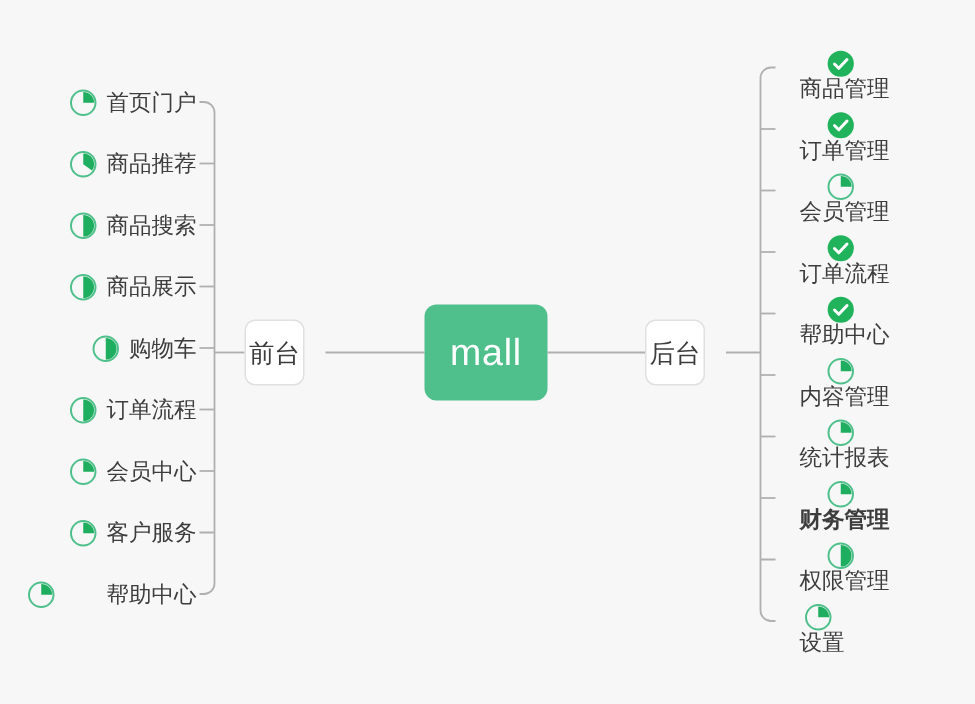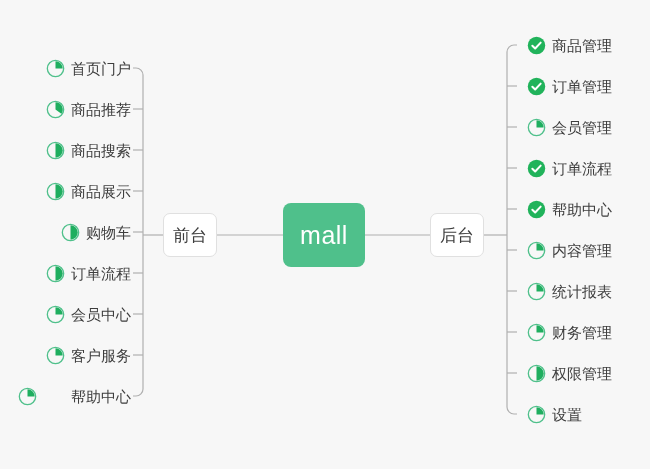--- a/index.html
+++ b/index.html
@@ -40,21 +40,21 @@
     left: 283px;
     top: 203px;
     width: 82px;
     height: 64px;
     background: #4fc08b;
     color: #ffffff;
     font-size: 25px;
     letter-spacing: 0.5px;
   }
   .branch-node {
-    width: 54px;
+    width: 40px;
     height: 44px;
     top: 213px;
     background: #ffffff;
     border: 1px solid #e0e0e0;
     color: #3d3d3d;
     font-size: 17px;
     border-radius: 7px;
   }
   .branch-left  { left: 163px; }
   .branch-right { left: 430px; }
@@ -69,21 +69,21 @@
     color: #3d3d3d;
     white-space: nowrap;
   }
   .leaf-left {
     right: 519px;              
     flex-direction: row;
     justify-content: flex-end;
   }
   .leaf-right {
     left: 527px;
-    flex-direction: row;
+    flex-direction: column;
     justify-content: flex-start;
   }
   .leaf-label { line-height: 1; }
   .leaf-left  .leaf-label { margin-left: 6px; }
   .leaf-right .leaf-label { margin-left: 6px; }
 
   .leaf-icon {
     width: 19px;
     height: 19px;
     flex: 0 0 19px;
@@ -230,21 +230,21 @@
         </svg>
         <span class="leaf-label">内容管理</span>
       </div>
       <div class="leaf leaf-right" style="top: 279px;">
         <svg class="leaf-icon" viewBox="0 0 20 20">
           <circle cx="10" cy="10" r="8.6" fill="none" stroke="#4fc08b" stroke-width="1.4"></circle>
           <path d="M 10 10 L 10 2.4000000000000004 A 7.6 7.6 0 0 1 17.6 10 Z" fill="#1fae5f"></path>
         </svg>
         <span class="leaf-label">统计报表</span>
       </div>
-      <div class="leaf leaf-right" style="top: 320px;">
+      <div class="leaf leaf-right" style="top: 320px; font-weight: bold;">
         <svg class="leaf-icon" viewBox="0 0 20 20">
           <circle cx="10" cy="10" r="8.6" fill="none" stroke="#4fc08b" stroke-width="1.4"></circle>
           <path d="M 10 10 L 10 2.4000000000000004 A 7.6 7.6 0 0 1 17.6 10 Z" fill="#1fae5f"></path>
         </svg>
         <span class="leaf-label">财务管理</span>
       </div>
       <div class="leaf leaf-right" style="top: 361px;">
         <svg class="leaf-icon" viewBox="0 0 20 20">
           <circle cx="10" cy="10" r="8.6" fill="none" stroke="#4fc08b" stroke-width="1.4"></circle>
           <path d="M 10 10 L 10 2.4000000000000004 A 7.6 7.6 0 0 1 10 17.6 Z" fill="#1fae5f"></path>

